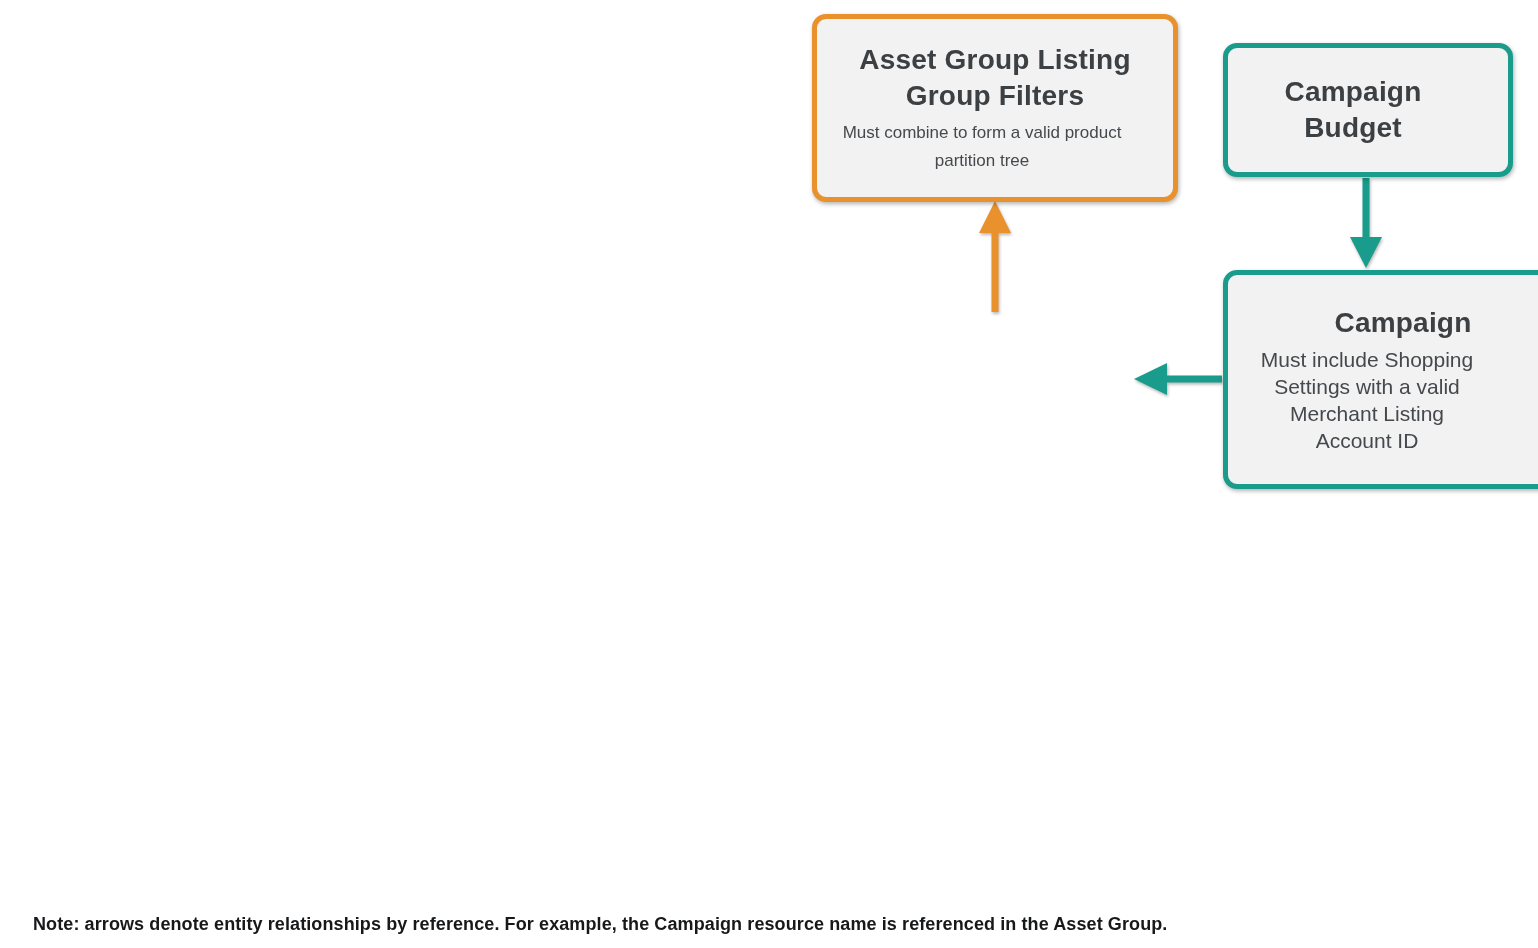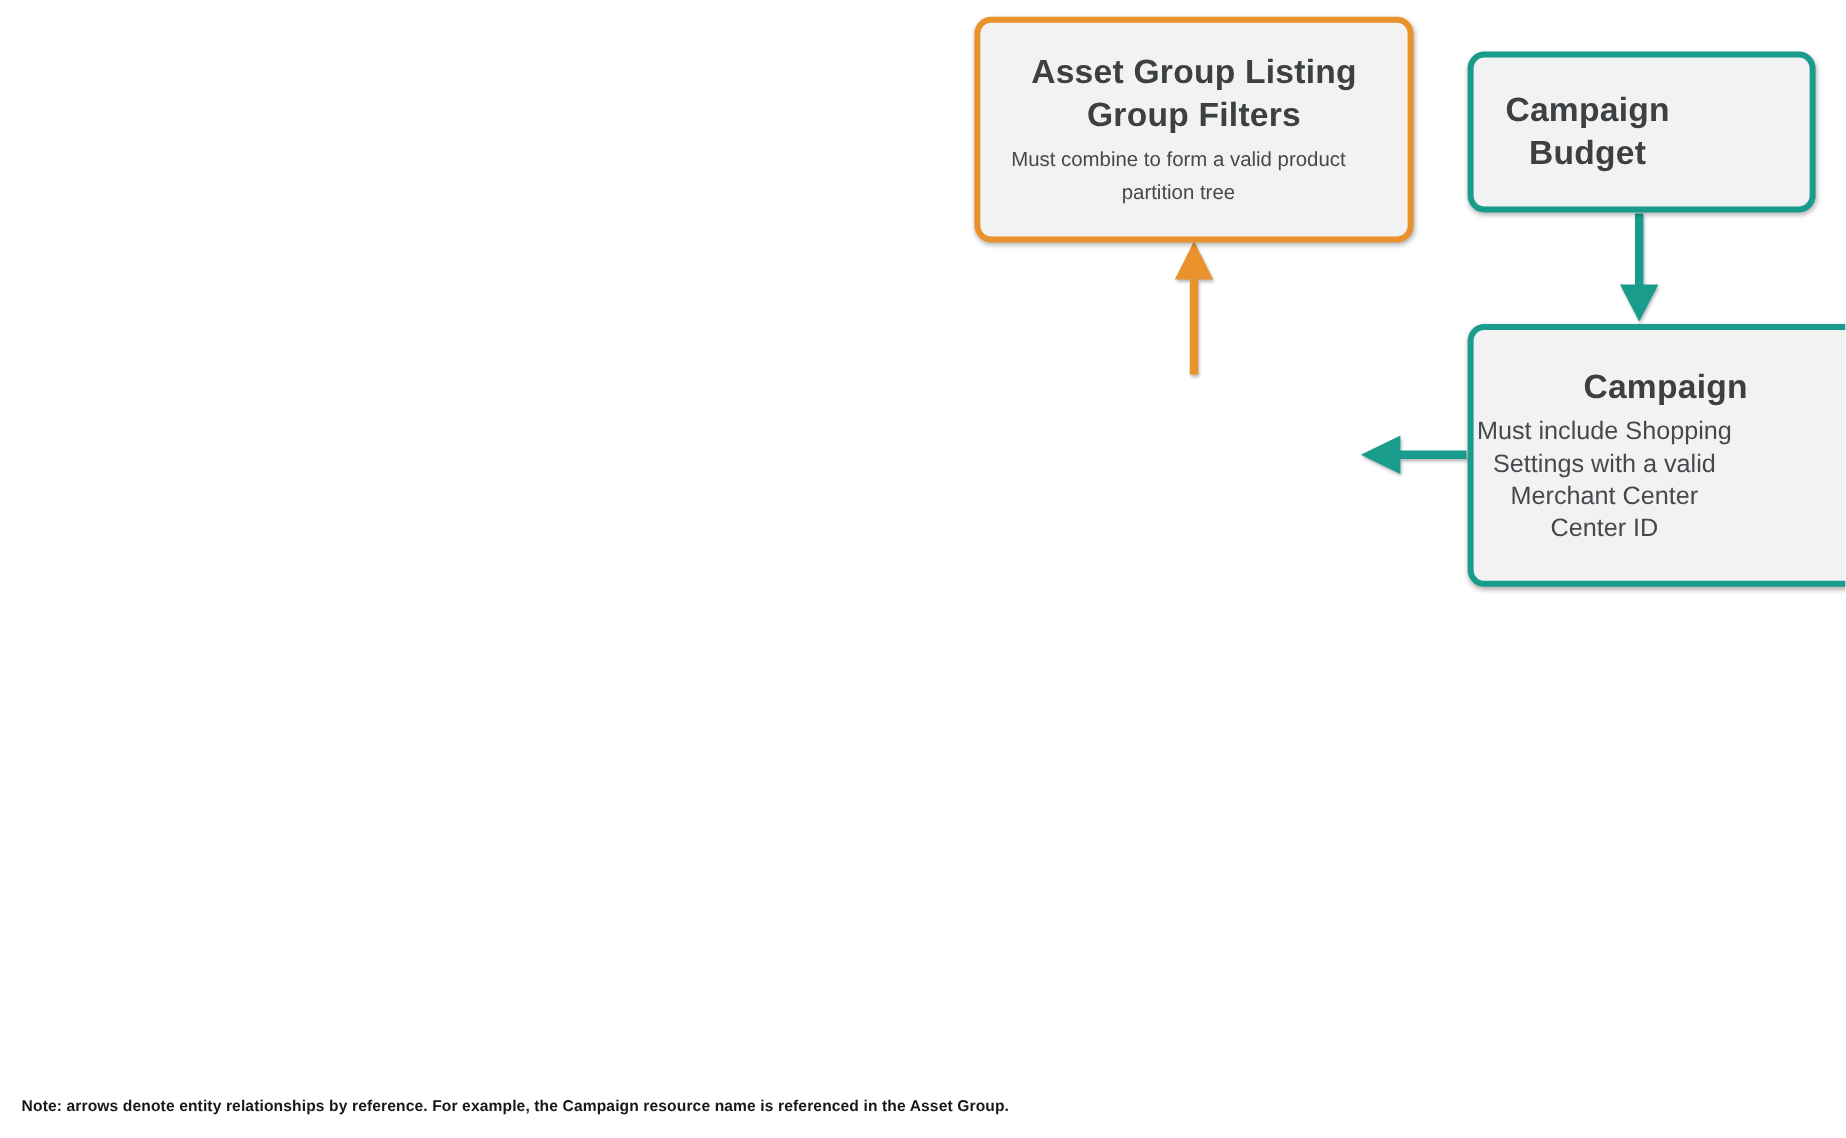--- a/index.html
+++ b/index.html
@@ -29,21 +29,21 @@
     background: var(--box_fill, #F2F2F2);
     border-radius: 14px;
     border: 5px solid #999;
     display: flex;
     flex-direction: column;
     justify-content: center;
     text-align: center;
     box-shadow: 1px 2px 4px rgba(0,0,0,0.30);
   }
   .node.accent-orange { border-color: var(--orange, #E8912D); }
-  .node.accent-teal   { border-color: var(--teal, #199C8B); }
+  .node.accent-teal   { border-color: var(--teal, #199C8B); padding-left: 30px; }
   .node .title {
     font-weight: bold;
     font-size: 28px;
     line-height: 36px;
     color: var(--title_text, #3C4043);
     letter-spacing: 0.2px;
   }
   .node .subtitle {
     font-size: 17px;
     line-height: 28px;
@@ -52,23 +52,23 @@
   }
   .node-campaign-budget .title { max-width: 190px; }
   .node-campaign .subtitle {
     font-size: 21px;
     line-height: 27px;
     max-width: 218px;
   }
   .node-listing-filters .subtitle { max-width: 330px; }
   .note {
     position: absolute;
-    left: 18px;
+    left: 33px;
     top: 914px;
-    font-size: 13px;
+    font-size: 18px;
     font-weight: bold;
     color: var(--note_text, #17181A);
     letter-spacing: 0.1px;
     white-space: nowrap;
   }
 </style>
 </head>
 <body>
 
 <div class="canvas">
@@ -95,19 +95,19 @@
     <div class="title">Asset Group Listing Group Filters</div>
     <div class="subtitle">Must combine to form a valid product partition tree</div>
   </div>
 
   <div class="node accent-teal node-campaign-budget" style="left:1223px; top:43px; width:290px; height:134px;">
     <div class="title">Campaign Budget</div>
   </div>
 
   <div class="node accent-teal node-campaign" style="left:1223px; top:270px; width:330px; height:219px;">
     <div class="title">Campaign</div>
-    <div class="subtitle">Must include Shopping Settings with a valid Merchant Center Center ID</div>
+    <div class="subtitle">Must include Shopping Settings with a valid Merchant Listing Account ID</div>
   </div>
 
 
   <div class="note">Note: arrows denote entity relationships by reference. For example, the Campaign resource name is referenced in the Asset Group.</div>
 
 </div>
 
 </body></html>

